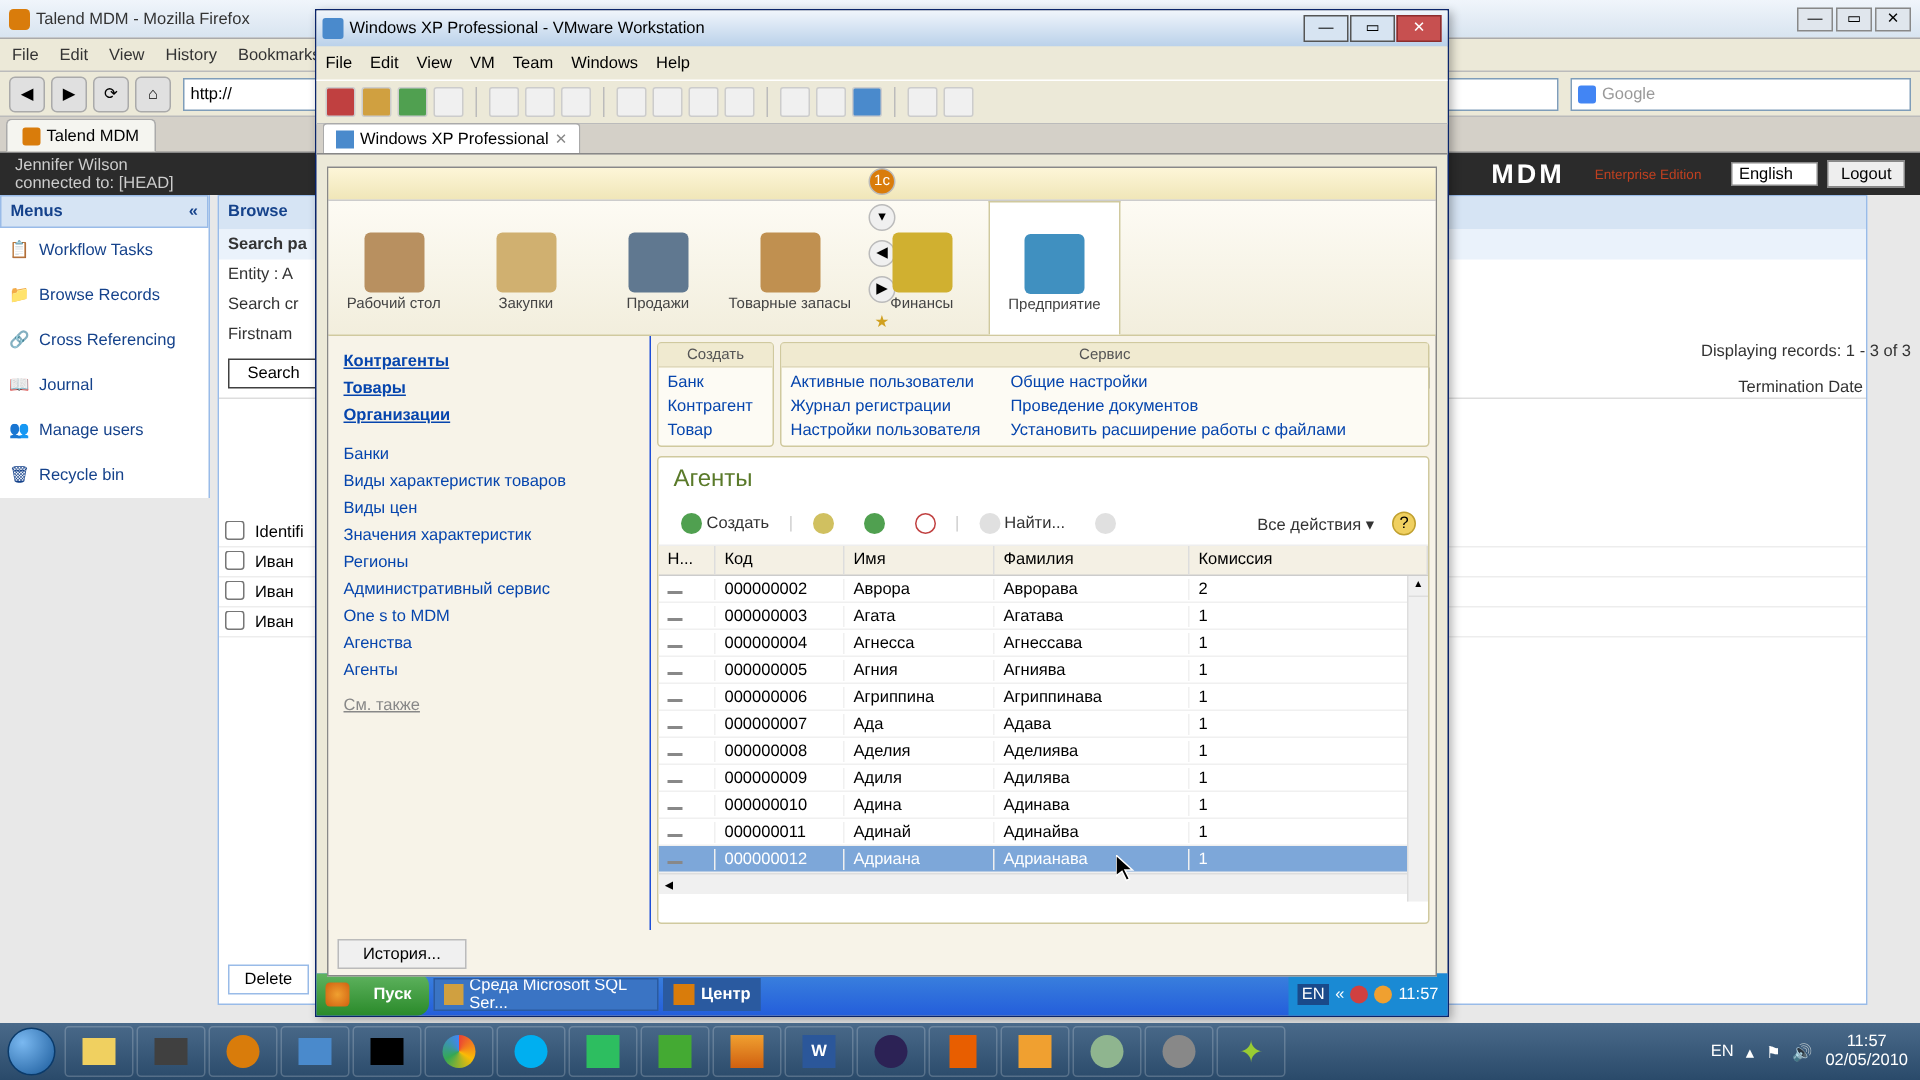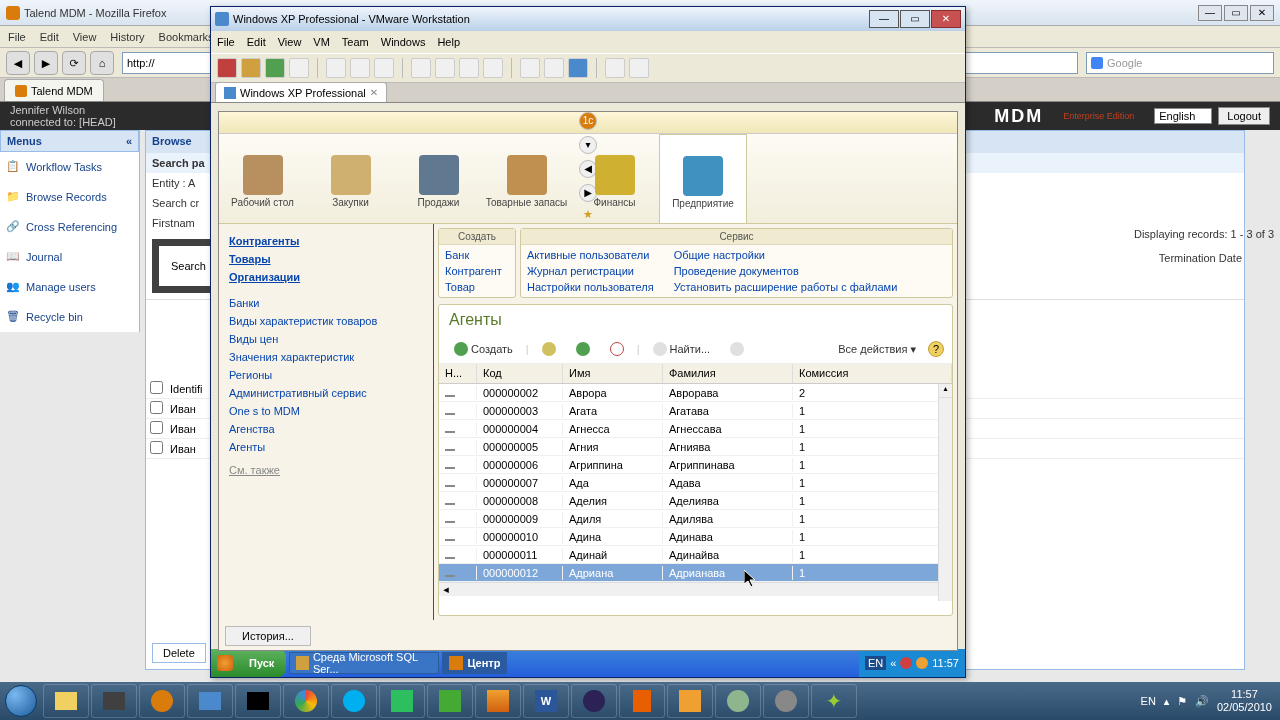--- a/index.html
+++ b/index.html
@@ -10,37 +10,37 @@
 .ff-titlebar { height: 26px; background: linear-gradient(#f0f5fb, #d8e4f0); display: flex; align-items: center; padding: 0 6px; border-bottom: 1px solid #aaa; }
 .ff-title-icon { width: 14px; height: 14px; background: #d97c0b; border-radius: 3px; margin-right: 4px; }
 .ff-title { flex: 1; color: #333; }
 .ff-win-ctrls { display: flex; gap: 2px; }
 .ff-win-btn { width: 24px; height: 16px; background: #e0e6ed; border: 1px solid #888; font-size: 10px; text-align: center; line-height: 14px; }
 .ff-menubar { height: 22px; background: #ece9d8; display: flex; align-items: center; padding: 0 8px; gap: 14px; border-bottom: 1px solid #bbb; }
 .ff-menu-item { color: #333; }
 .ff-toolbar { height: 30px; background: #ece9d8; display: flex; align-items: center; padding: 0 6px; gap: 4px; border-bottom: 1px solid #bbb; }
 .ff-nav-btn { width: 24px; height: 24px; border-radius: 4px; background: #e0e0e0; border: 1px solid #aaa; text-align: center; line-height: 22px; }
 .ff-url { flex: 1; height: 22px; background: #fff; border: 1px solid #7f9db9; padding: 0 4px; display: flex; align-items: center; margin: 0 4px; }
-.ff-search { width: 188px; height: 22px; background: #fff; border: 1px solid #7f9db9; display: flex; align-items: center; padding: 0 4px; gap: 4px; color: #999; }
+.ff-search { width: 227px; height: 22px; background: #fff; border: 1px solid #7f9db9; display: flex; align-items: center; padding: 0 4px; gap: 4px; color: #999; }
 .ff-tabs { height: 24px; background: #d4d0c8; display: flex; align-items: flex-end; padding-left: 4px; border-bottom: 1px solid #888; }
 .ff-tab { height: 22px; background: #f5f5f0; border: 1px solid #aaa; border-bottom: none; border-radius: 4px 4px 0 0; padding: 0 10px; display: flex; align-items: center; gap: 4px; }
 .mdm-header { position: absolute; top: 102px; left: 0; width: 1280px; height: 28px; background: #2b2b2b; color: #fff; display: flex; align-items: center; padding: 0 10px; z-index: 1; }
 .mdm-user { flex: 1; color: #ccc; font-size: 11px; }
 .mdm-logo { font-size: 18px; font-weight: bold; color: #fff; margin-right: 20px; letter-spacing: 2px; }
 .mdm-lang { background: #fff; color: #000; padding: 1px 16px 1px 4px; margin-right: 6px; border: 1px solid #888;}
 .mdm-logout { background: #eee; color: #000; padding: 2px 8px; border: 1px solid #888; }
 .mdm-sidebar { position: absolute; top: 130px; left: 0; width: 140px; background: #fff; border-right: 1px solid #99bbe8; }
 .mdm-menus-hdr { height: 22px; background: #d6e4f4; border: 1px solid #99bbe8; padding: 4px 6px; font-weight: bold; color: #15428b; display: flex; justify-content: space-between; }
 .mdm-menu-item { padding: 8px 6px; color: #15428b; display: flex; align-items: center; gap: 6px; }
 .mdm-icon { width: 14px; height: 14px; display: inline-block; }
 .mdm-browse-panel { position: absolute; top: 130px; left: 145px; width: 1100px; height: 540px; border: 1px solid #99bbe8; background: #fff; }
 .mdm-panel-hdr { height: 22px; background: #d6e4f4; padding: 4px 6px; font-weight: bold; color: #15428b; }
 .mdm-search-sub { background: #eaf2fb; padding: 4px 6px; font-weight: bold; color: #333;}
 .mdm-form-row { padding: 4px 6px; color: #333;}
-.mdm-search-btn { margin: 6px; padding: 14px 12px; border: 7px solid #404040; background: #fff; }
+.mdm-search-btn { margin: 6px; padding: 3px 12px; border: 1px solid #404040; background: #fff; }
 .mdm-grid-row { display: flex; align-items: center; height: 20px; border-bottom: 1px solid #ededed;}
 .mdm-grid-chk { width: 20px; text-align: center;}
 .mdm-grid-cell { flex: 1; padding-left: 4px;}
 .mdm-records-info { position: absolute; right: 6px; top: 228px; color: #333;}
 .mdm-delete { position: absolute; bottom: 6px; left: 6px; padding: 3px 10px; border: 1px solid #99bbe8; background: #fff;}
 .mdm-termdate { position: absolute; right: 34px; top: 248px; padding: 4px; color: #333;}
 
 
 .vm-window { position: absolute; top: 6px; left: 210px; width: 756px; height: 672px; background: #ece9d8; border: 1px solid #0a246a; box-shadow: 2px 2px 6px rgba(0,0,0,.3); z-index: 10; }
 .vm-titlebar { height: 24px; background: linear-gradient(#f0f5fb,#bad1ea); display: flex; align-items: center; padding: 0 4px; }

